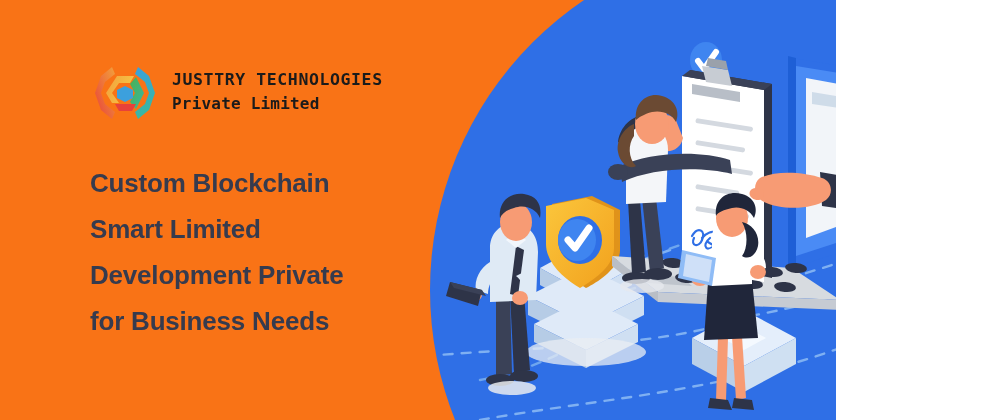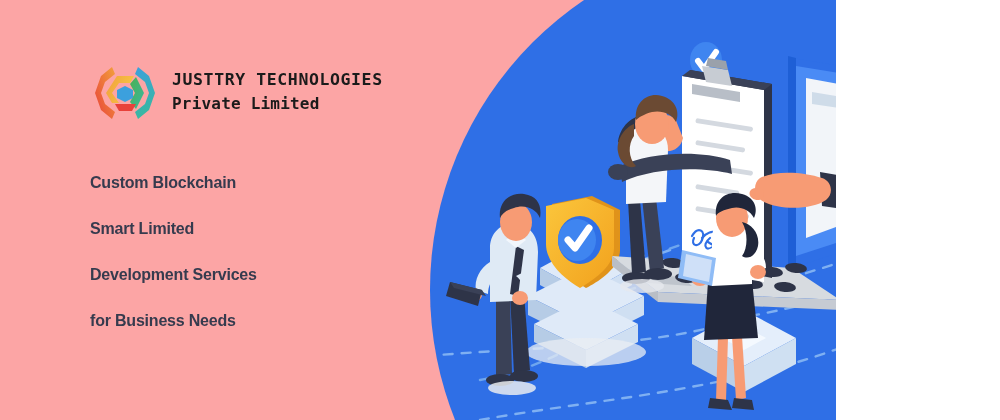--- a/index.html
+++ b/index.html
@@ -1,29 +1,29 @@
 <!DOCTYPE html>
 <html><head>
 <meta charset="utf-8">
 <style>
   html,body{margin:0;padding:0;background:#fff;}
   body{width:1000px;height:420px;overflow:hidden;font-family:"Liberation Sans",sans-serif;}
-  .banner{position:relative;width:836px;height:420px;background:#fca5a5;overflow:hidden;}
+  .banner{position:relative;width:836px;height:420px;background:#f97316;overflow:hidden;}
 
   
   .brand{position:absolute;left:92px;top:62px;display:flex;align-items:center;gap:14px;}
   .brand-mark{width:66px;height:62px;flex:0 0 auto;}
   .brand-text{display:flex;flex-direction:column;justify-content:center;}
   .brand-name{font-family:"DejaVu Sans Mono","Liberation Mono",monospace;font-weight:bold;font-size:16.5px;
               letter-spacing:.6px;color:#1b1b1b;line-height:1.15;white-space:nowrap;}
   .brand-sub{font-family:"DejaVu Sans Mono","Liberation Mono",monospace;font-weight:bold;font-size:16px;
              letter-spacing:.2px;color:#1b1b1b;line-height:1.35;margin-top:3px;}
 
   .headline{position:absolute;left:90px;top:160px;width:360px;}
-  .headline .hl{display:block;font-size:16px;font-weight:bold;color:#363b4e;
+  .headline .hl{display:block;font-size:26px;font-weight:bold;color:#363b4e;
                 letter-spacing:-.2px;line-height:46px;white-space:nowrap;}
 
   
   .art{position:absolute;left:420px;top:0;width:580px;height:420px;}
   .art svg{display:block;}
 </style>
 </head>
 <body>
 
 <div class="banner">
@@ -65,21 +65,21 @@
     </div>
     <div class="brand-text">
       <div class="brand-name">JUSTTRY TECHNOLOGIES</div>
       <div class="brand-sub">Private Limited</div>
     </div>
   </div>
 
   <div class="headline">
     <span class="hl">Custom Blockchain</span>
     <span class="hl">Smart Limited</span>
-    <span class="hl">Development Services</span>
+    <span class="hl">Development Private</span>
     <span class="hl">for Business Needs</span>
   </div>
 
   <div class="art">
     <svg viewBox="0 0 580 420" width="580" height="420" aria-hidden="true">
       <defs>
         <clipPath id="clipAll">
             <rect x="0" y="0" width="580" height="420"></rect>
           </clipPath>
         <clipPath id="clipBlue">

